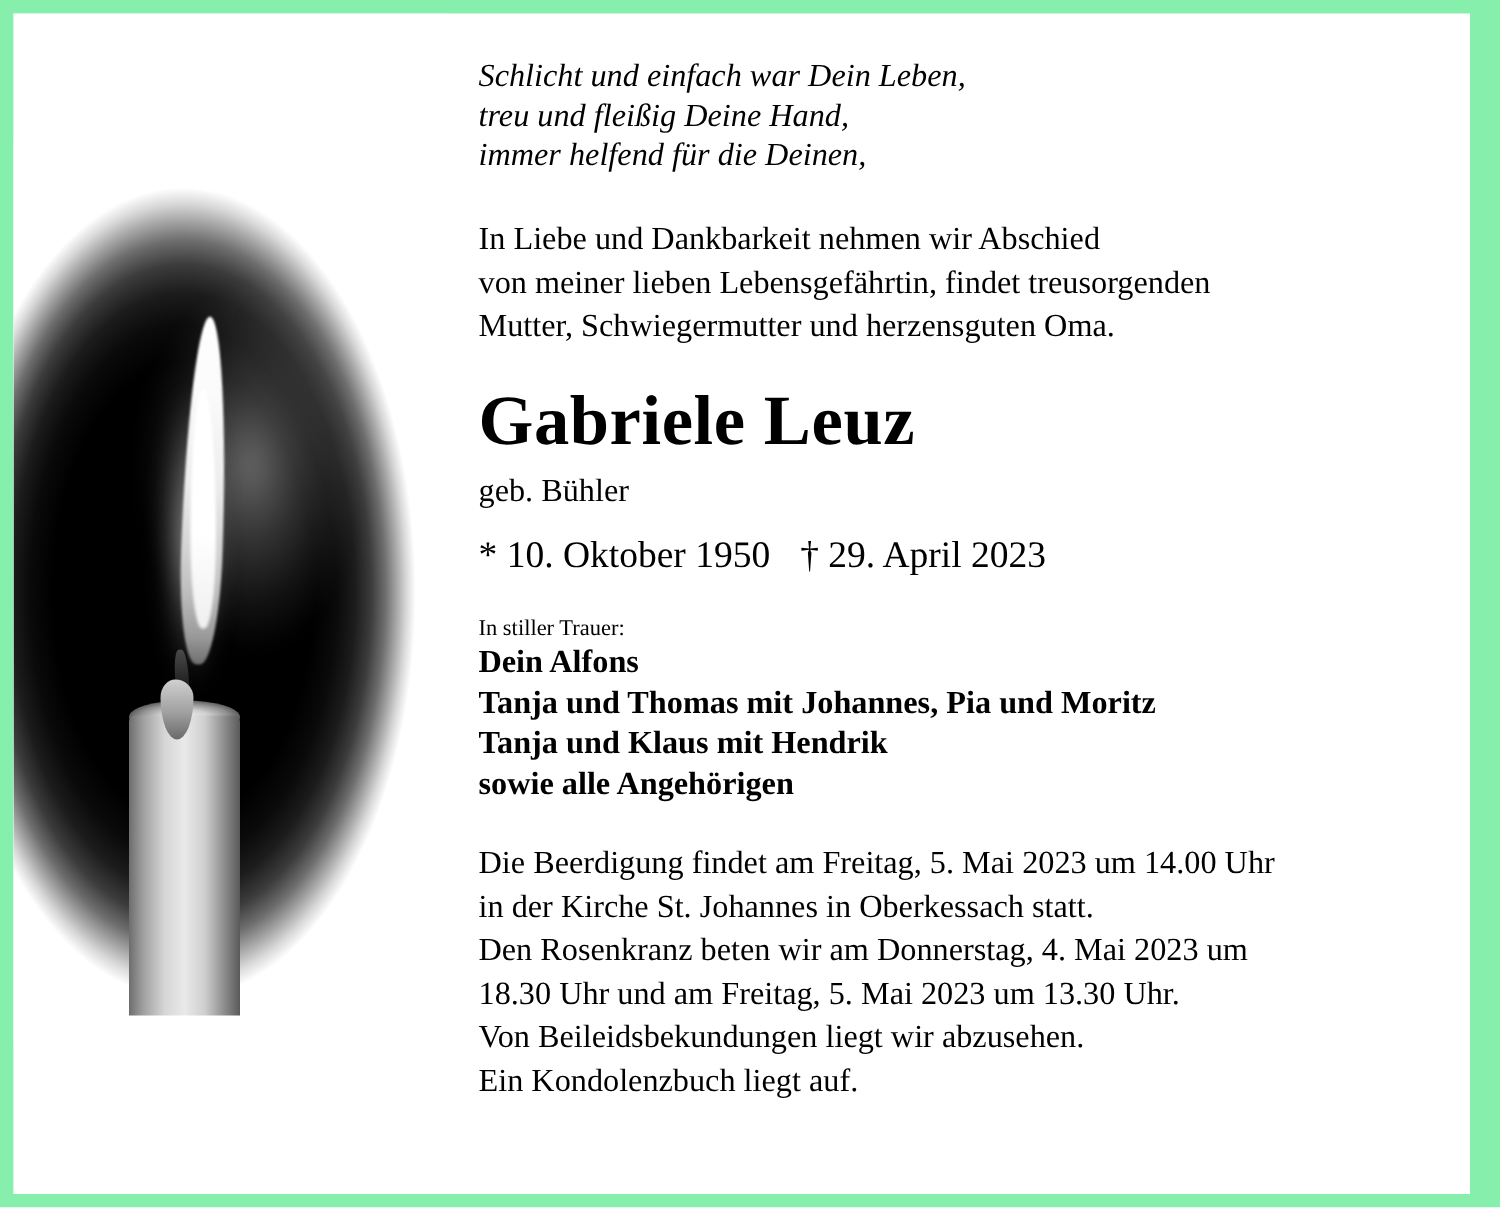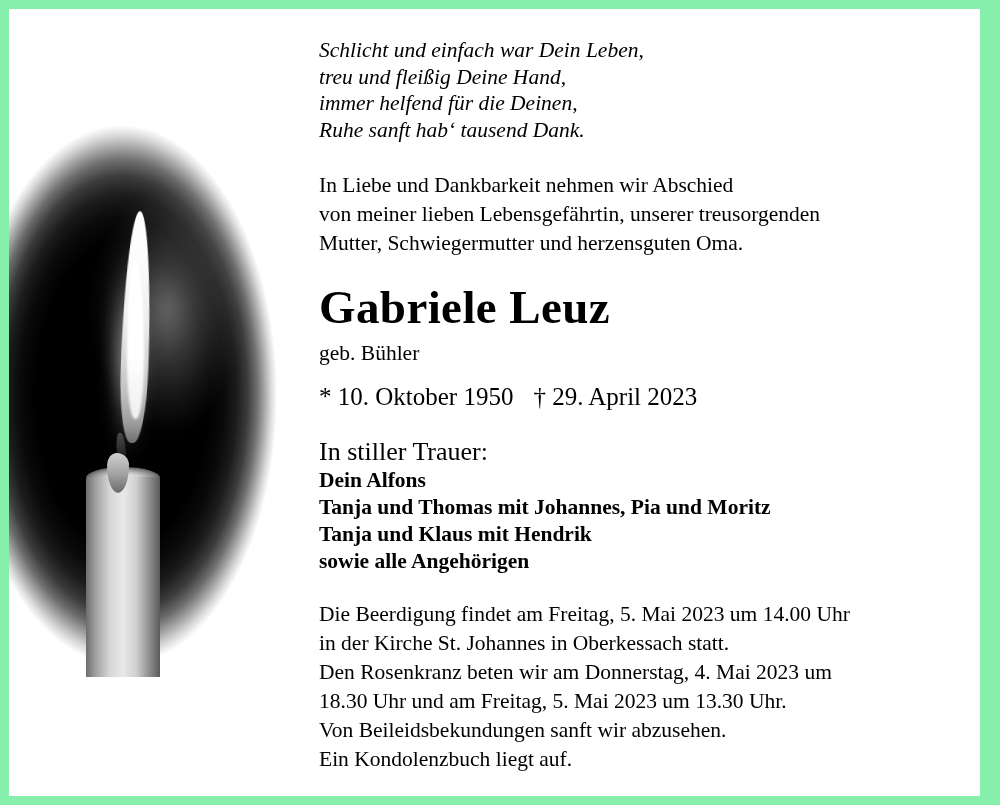--- a/index.html
+++ b/index.html
@@ -179,21 +179,21 @@
     font-size: 21.5px;
     margin-top: 9px;
   }
   .dates {
     font-size: 25px;
     margin-top: 17px;
   }
   .dates .sep { display: inline-block; width: 20px; }
 
   .mourn-label {
-    font-size: 26px;
+    font-size: 15px;
     margin-top: 26px;
   }
   .mourners {
     font-size: 21.5px;
     font-weight: bold;
     line-height: 27px;
     margin-top: 0;
   }
   .mourners div { white-space: nowrap; }
 
@@ -221,26 +221,25 @@
       <div class="candle-body"></div>
       <div class="drip"></div>
     </div>
 
     <div class="text-panel">
 
       <div class="poem">
         <div>Schlicht und einfach war Dein Leben,</div>
         <div>treu und fleißig Deine Hand,</div>
         <div>immer helfend für die Deinen,</div>
-        <div>Ruhe sanft hab‘ tausend Dank.</div>
       </div>
 
       <div class="intro">
         <div>In Liebe und Dankbarkeit nehmen wir Abschied</div>
-        <div>von meiner lieben Lebensgefährtin, unserer treusorgenden</div>
+        <div>von meiner lieben Lebensgefährtin, findet treusorgenden</div>
         <div>Mutter, Schwiegermutter und herzensguten Oma.</div>
       </div>
 
       <div class="name">Gabriele Leuz</div>
       <div class="maiden">geb. Bühler</div>
 
       <div class="dates">
         <span>* 10. Oktober 1950</span><span class="sep"></span><span>† 29. April 2023</span>
       </div>
 
@@ -251,19 +250,19 @@
         <div>Tanja und Thomas mit Johannes, Pia und Moritz</div>
         <div>Tanja und Klaus mit Hendrik</div>
         <div>sowie alle Angehörigen</div>
       </div>
 
       <div class="details">
         <div>Die Beerdigung findet am Freitag, 5. Mai 2023 um 14.00 Uhr</div>
         <div>in der Kirche St. Johannes in Oberkessach statt.</div>
         <div>Den Rosenkranz beten wir am Donnerstag, 4. Mai 2023 um</div>
         <div>18.30 Uhr und am Freitag, 5. Mai 2023 um 13.30 Uhr.</div>
-        <div>Von Beileidsbekundungen sanft wir abzusehen.</div>
+        <div>Von Beileidsbekundungen liegt wir abzusehen.</div>
         <div>Ein Kondolenzbuch liegt auf.</div>
       </div>
 
     </div>
   </div>
 </div>
 
 </body></html>

